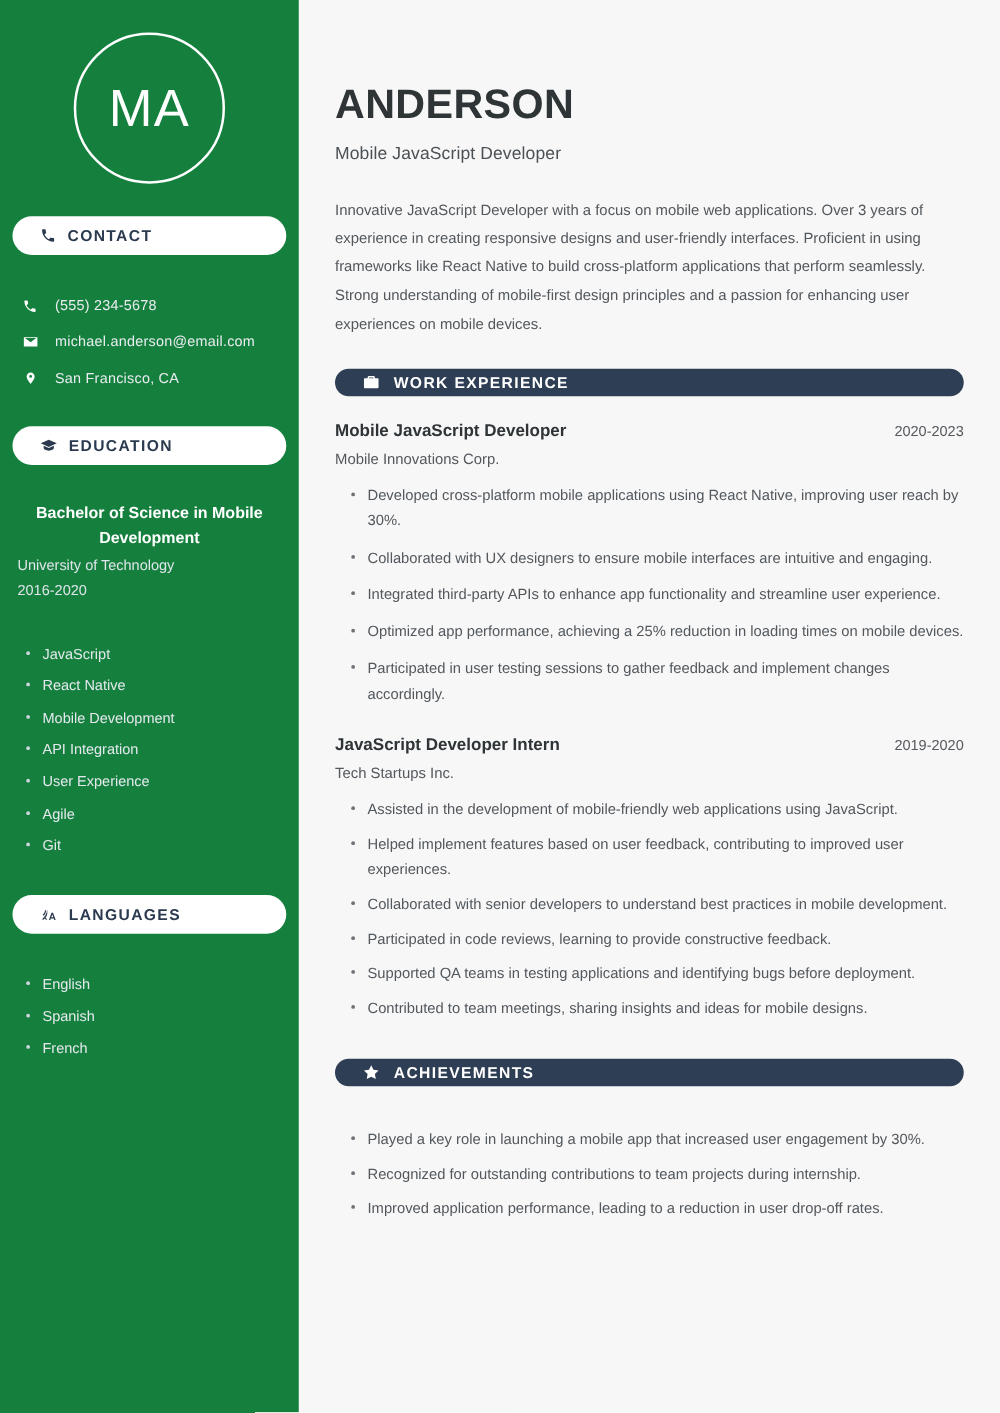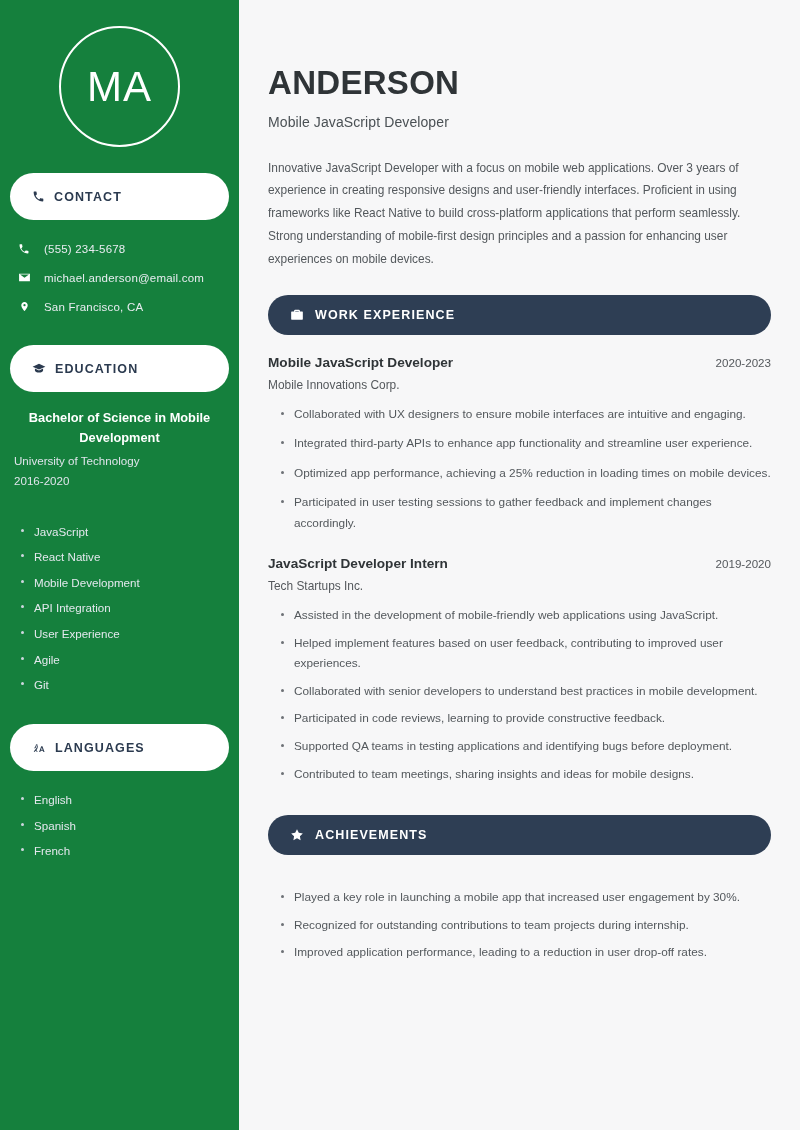--- a/index.html
+++ b/index.html
@@ -45,26 +45,26 @@
     justify-content: center;
     color: #ffffff;
     font-size: 42px;
     font-weight: 400;
     letter-spacing: 1px;
   }
 
   .pill {
     background: #ffffff;
     border-radius: 999px;
-    height: 47px;
+    height: 31px;
     display: flex;
     align-items: center;
     gap: 9px;
     padding: 0 0 0 22px;
-    margin-bottom: 14px;
+    margin-bottom: 26px;
   }
   .pill-label {
     color: #2b3a4f;
     font-size: 12.5px;
     font-weight: bold;
     letter-spacing: 1.1px;
   }
   .pill-icon {
     display: flex;
     align-items: center;
@@ -151,21 +151,21 @@
   .summary {
     color: #53585c;
     font-size: 11.9px;
     line-height: 1.92;
     margin-top: 27px;
   }
 
   .band {
     background: #2e3e54;
     border-radius: 999px;
-    height: 40px;
+    height: 22px;
     display: flex;
     align-items: center;
     gap: 11px;
     padding-left: 22px;
     margin-top: 24px;
     margin-bottom: 20px;
   }
   .band-label {
     color: #ffffff;
     font-size: 12.5px;
@@ -326,20 +326,21 @@
       <span class="band-label">WORK EXPERIENCE</span>
     </div>
 
     <div class="job">
       <div class="job-head">
         <span class="job-title">Mobile JavaScript Developer</span>
         <span class="job-dates">2020-2023</span>
       </div>
       <div class="job-company">Mobile Innovations Corp.</div>
       <ul class="bullets">
+        <li>Developed cross-platform mobile applications using React Native, improving user reach by 30%.</li>
         <li>Collaborated with UX designers to ensure mobile interfaces are intuitive and engaging.</li>
         <li>Integrated third-party APIs to enhance app functionality and streamline user experience.</li>
         <li>Optimized app performance, achieving a 25% reduction in loading times on mobile devices.</li>
         <li>Participated in user testing sessions to gather feedback and implement changes accordingly.</li>
       </ul>
     </div>
 
     <div class="job">
       <div class="job-head">
         <span class="job-title">JavaScript Developer Intern</span>

